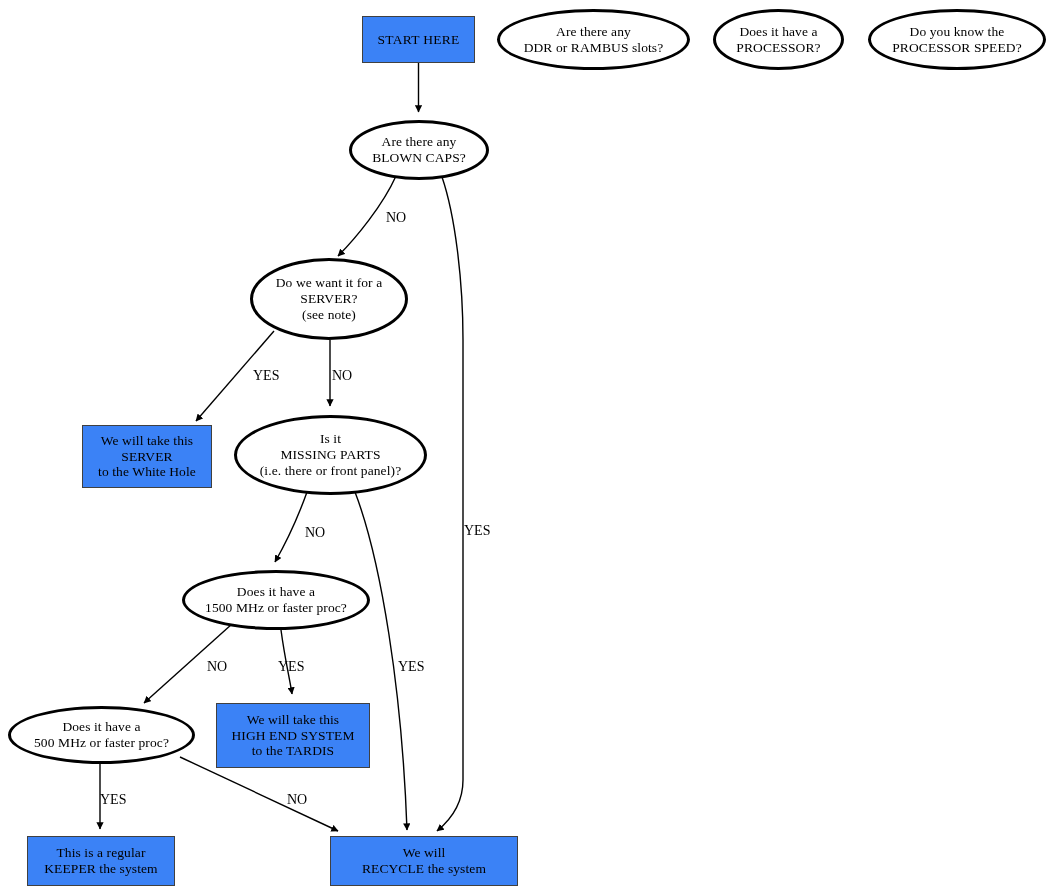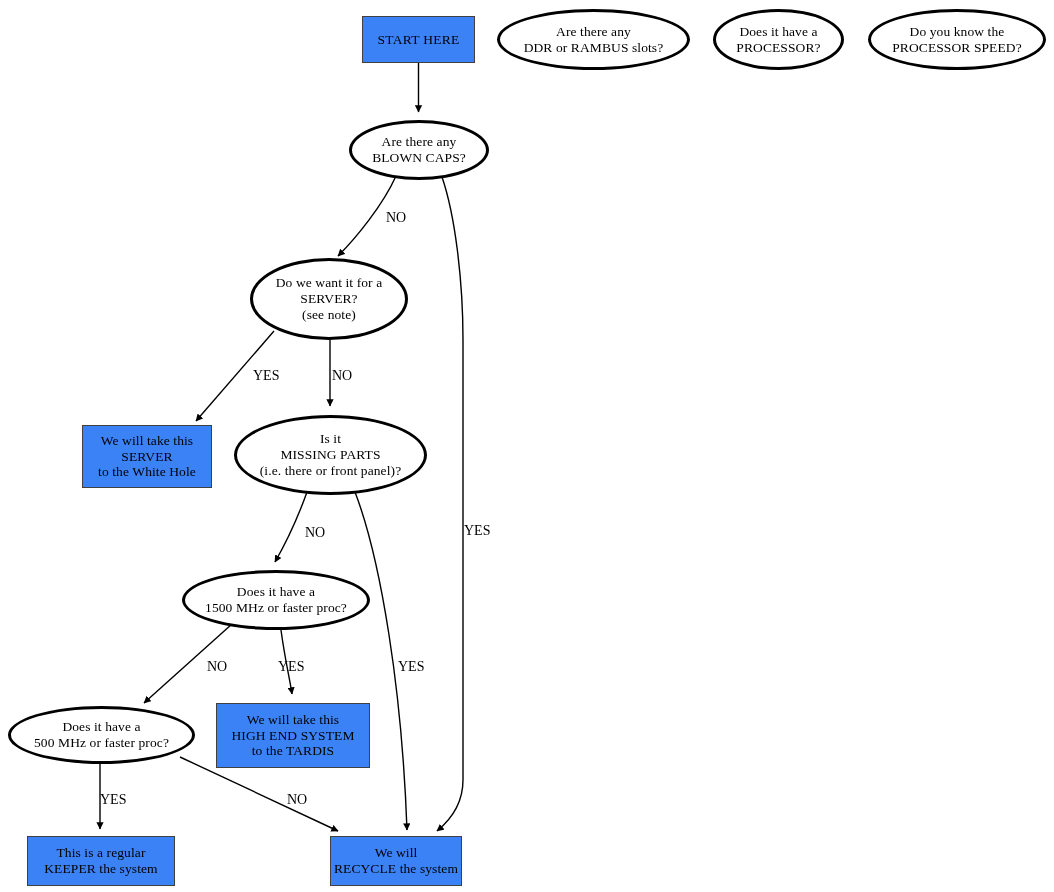--- a/index.html
+++ b/index.html
@@ -189,18 +189,18 @@
   <div class="node node-ellipse" style="left:8px; top:706px; width:187px; height:58px;">
     <span class="node-label">Does it have a
 500 MHz or faster proc?</span>
   </div>
 
   <div class="node node-box" style="left:27px; top:836px; width:148px; height:50px;">
     <span class="node-label">This is a regular
 KEEPER the system</span>
   </div>
 
-  <div class="node node-box" style="left:330px; top:836px; width:132px; height:50px;justify-content:center;">
+  <div class="node node-box" style="left:330px; top:836px; width:188px; height:50px;justify-content:center;">
     <span class="node-label">We will
 RECYCLE the system</span>
   </div>
 
 </div>
 
 </body></html>

